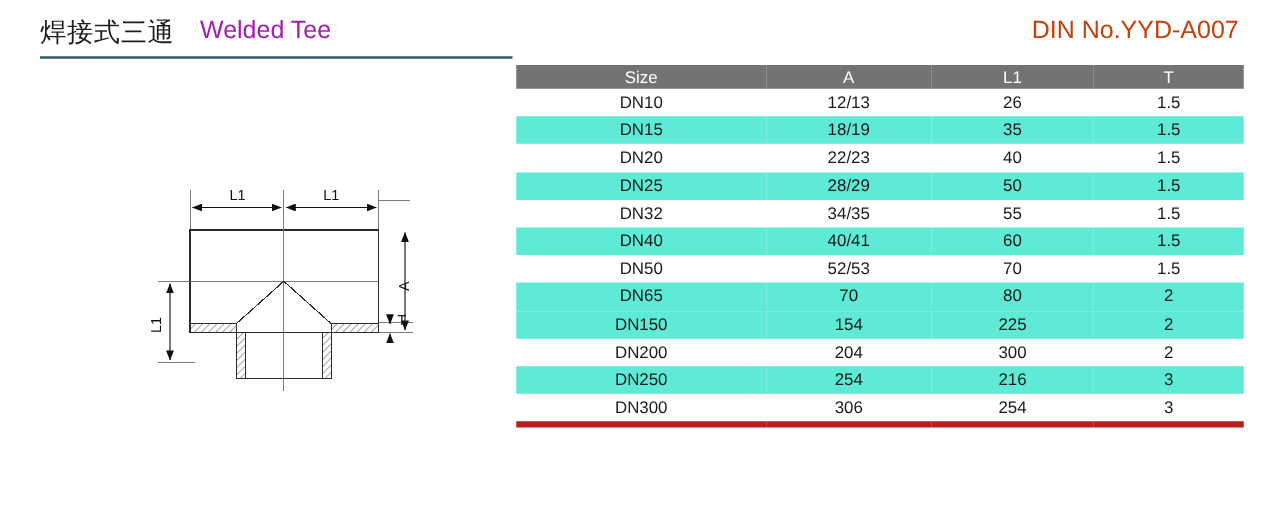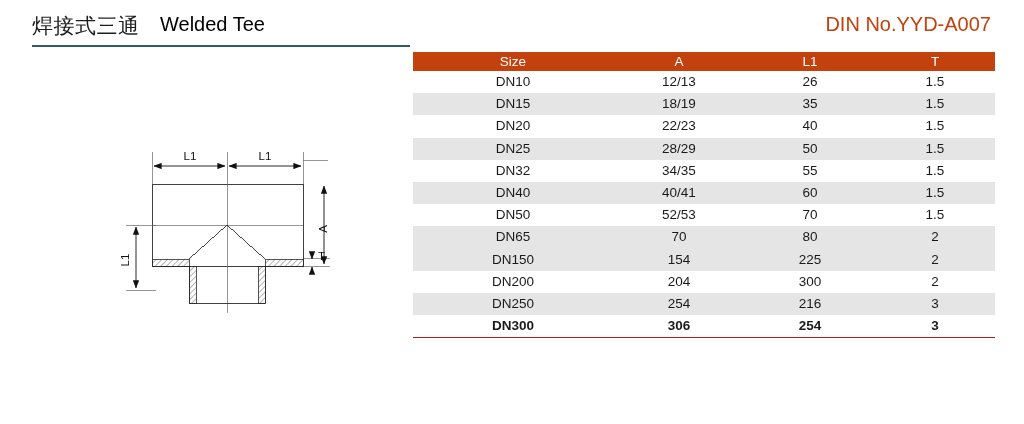--- a/index.html
+++ b/index.html
@@ -31,21 +31,21 @@
     font-size: 21px;
     letter-spacing: 0.5px;
     color: #1d1d1d;
     white-space: nowrap;
   }
   .title-en {
     position: absolute;
     left: 160px;
     top: 13px;
     font-size: 20px;
-    color: #000000;
+    color: #a21caf;
     white-space: nowrap;
   }
   .doc-std {
     position: absolute;
     right: 29px;
     top: 13px;
     font-size: 20px;
     color: #c2410c;
     white-space: nowrap;
   }
@@ -71,32 +71,31 @@
   .spec-table td {
     font-size: 13.5px;
     text-align: center;
     padding: 0;
     height: 22.2px;
     line-height: 22.2px;
     font-weight: normal;
     vertical-align: middle;
   }
   .spec-table thead th {
-    background: #c2410c;
+    background: #737373;
     color: #ffffff;
     height: 19px;
     line-height: 19px;
     font-size: 13.5px;
   }
   .spec-table tbody tr.alt td {
-    background: #e5e5e5;
+    background: #5eead4;
   }
   .spec-table tbody tr:last-child td {
-    border-bottom: 1px solid #b91c1c;
-    font-weight: bold;
+    border-bottom: 5px solid #b91c1c;
   }
   
   .col-size { width: 200px; }
   .col-a    { width: 132px; }
   .col-l1   { width: 130px; }
   .col-t    { width: 120px; }
 
   
   .drawing {
     position: absolute;

